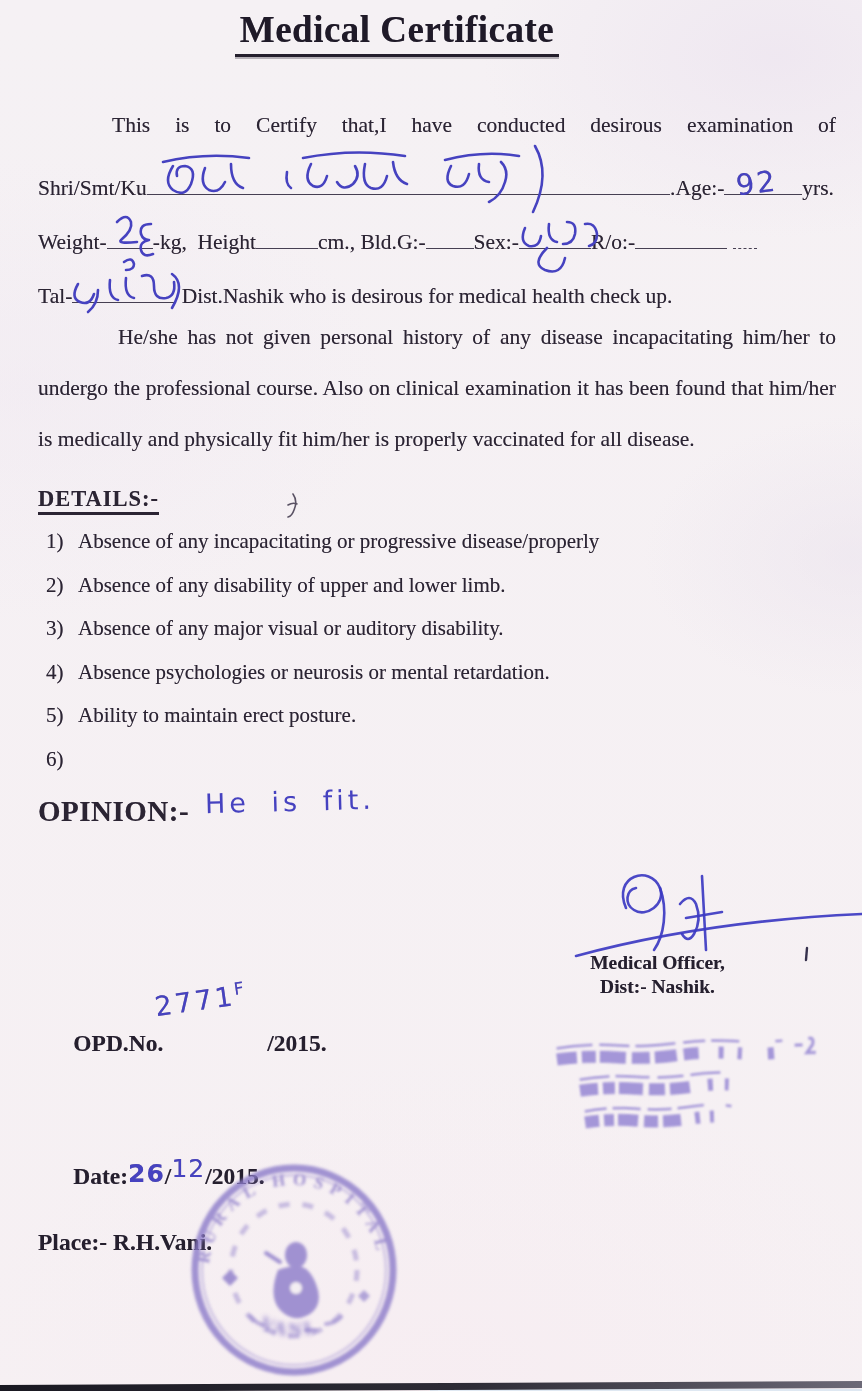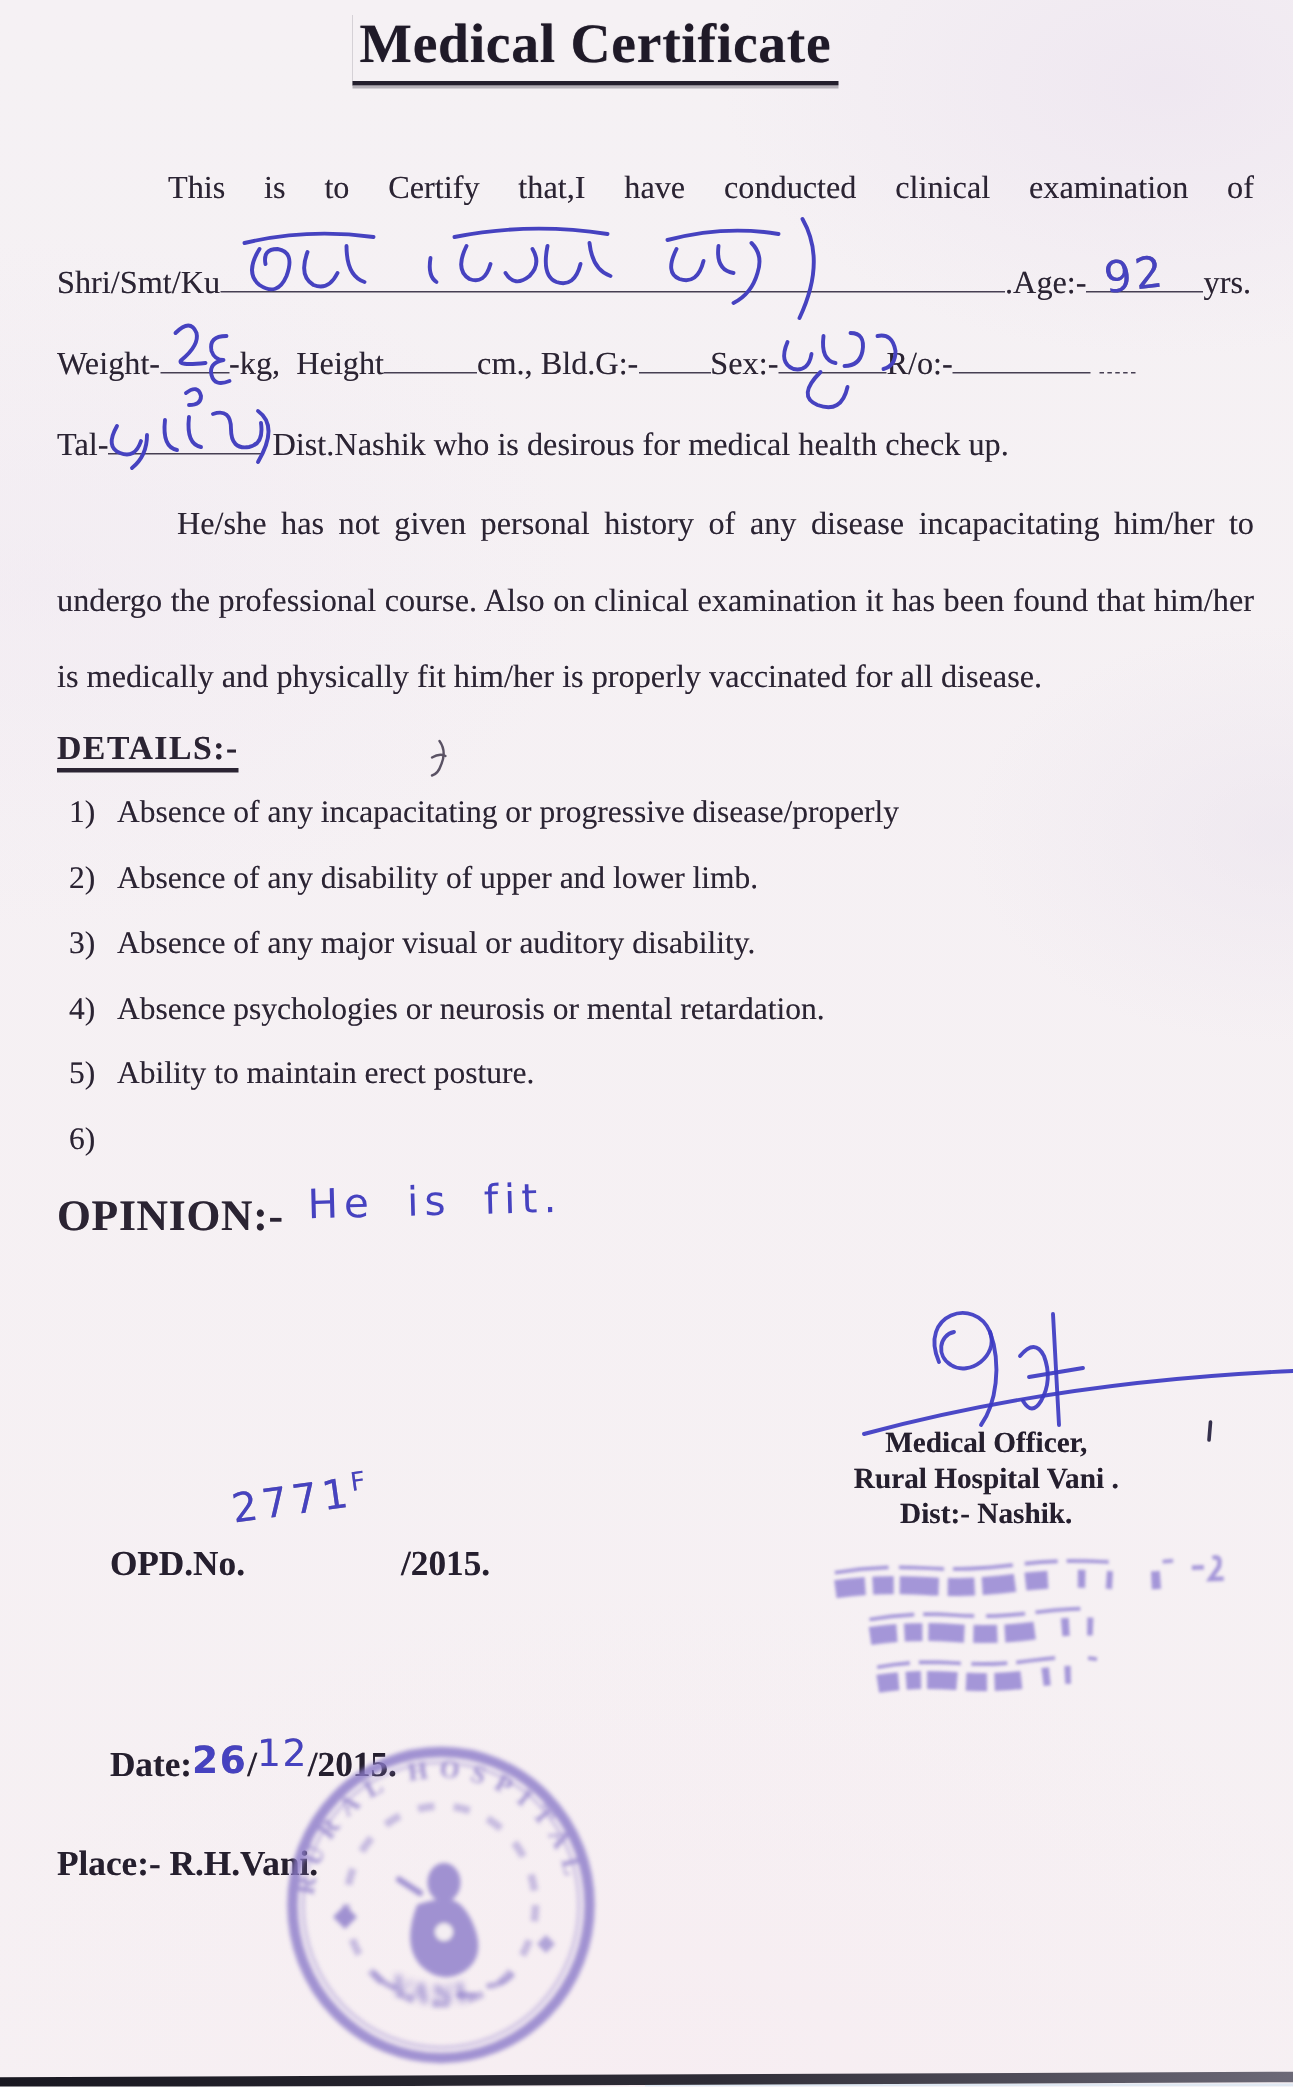--- a/index.html
+++ b/index.html
@@ -23,21 +23,21 @@
   }
   .intro{left:38px;right:26px;top:113px;font-size:21.5px;text-align:justify;text-align-last:justify;text-indent:74px;}
   .frow{left:38px;right:28px;display:flex;align-items:baseline;font-size:21.5px;}
   .lab{white-space:pre;}
   .blank{display:inline-block;border-bottom:1.6px solid #463f52;position:relative;height:26px;vertical-align:baseline;}
   .grow{flex:1 1 auto;}
   .hw-svg{position:absolute;overflow:visible;}
   .hw-svg path{fill:none;stroke:#4642c0;stroke-width:2.6;stroke-linecap:round;stroke-linejoin:round;}
   .hw{font-family:"DejaVu Sans", sans-serif;color:#4642c0;}
   .hw-age{position:absolute;left:12px;bottom:-6px;font-size:29px;transform:rotate(-7deg);letter-spacing:2px;}
-  .para{left:38px;right:26px;top:324px;font-size:21.5px;line-height:51px;text-align:justify;text-indent:80px;}
+  .para{left:38px;right:26px;top:312px;font-size:21.5px;line-height:51px;text-align:justify;text-indent:80px;}
   .details-h{left:38px;top:486px;font-size:22.5px;font-weight:bold;letter-spacing:1px;}
   .details-h .u{border-bottom:3px solid #2b2433;padding-bottom:1px;margin-top:15px;}
   .dlist{left:46px;right:30px;top:531px;font-size:21px;}
   .ditem{display:flex;margin-bottom:22.5px;line-height:21px;}
   .dnum{width:32px;flex:0 0 32px;}
   .opinion-lab{left:38px;top:795px;font-size:29px;font-weight:bold;letter-spacing:.5px;}
   .opinion-hw{left:205px;top:786px;font-size:27px;letter-spacing:4px;word-spacing:9px;transform:rotate(-1.5deg);}
   .sig-svg{left:562px;top:858px;width:300px;height:112px;overflow:visible;}
   .sig-svg path{fill:none;stroke:#3c3ac2;stroke-width:2.6;stroke-linecap:round;stroke-linejoin:round;opacity:.92;}
   .officer{left:535px;top:951px;width:245px;text-align:center;font-size:19.5px;font-weight:bold;line-height:23.5px;color:#251f2e;}
@@ -60,21 +60,21 @@
 </style>
 </head>
 <body>
 
 <div>
 
   <div class="abs title-wrap">
     <span class="title">Medical Certificate</span>
   </div>
 
-  <div class="abs intro print">This is to Certify that,I have conducted clinical examination of</div>
+  <div class="abs intro print">This is to Certify that,I have conducted desirous examination of</div>
 
   <div class="abs frow print" style="top:168px;">
     <span class="lab">Shri/Smt/Ku</span>
     <span class="blank grow">
       <svg class="hw-svg" style="left:6px;bottom:-26px;width:420px;height:80px;" viewBox="0 0 420 80" aria-label="शेळके विशाल रमेश">
         <path d="M10,22 Q52,12 96,18"></path>
         <path d="M20,26 q-10,16 0,24 q12,8 18,-6 q6,-16 -6,-18 q-10,0 -8,10"></path>
         <path d="M52,28 q-6,16 4,22 q10,4 16,-8"></path>
         <path d="M78,24 q0,20 12,24"></path>
         <path d="M134,32 q-2,12 4,16"></path>
@@ -193,21 +193,20 @@
     <path d="M140,18 l4,74"></path>
     <path d="M124,60 l36,-6"></path>
     <path d="M14,98 C110,72 210,60 300,56"></path>
   </svg>
   <svg class="abs tick" viewBox="0 0 8 18">
     <path d="M4,2 l-1,12"></path>
   </svg>
 
   <div class="abs officer print">
     <div>Medical Officer,</div>
-    <div>Rural Hospital Vani .</div>
     <div>Dist:- Nashik.</div>
   </div>
 
   <svg class="abs stamplines" viewBox="0 0 270 105">
     <g aria-label="वैद्यकिय अधिकारी वर्ग-2">
       <path d="M8,9 q30,-4 60,-1 t60,0 t60,0 t56,0" stroke-width="2.5" stroke-dasharray="36 7 30 6 40 8 22 6 28"></path>
       <path d="M8,20 q30,-3 60,0 t60,0 t60,0 t52,0" stroke-width="12" stroke-dasharray="20 5 14 4 26 6 18 5 22 7 15"></path>
       <path d="M246,14 h8 M260,8 q6,-2 4,6 l-6,8 h9" stroke-width="3"></path>
     </g>
     <g aria-label="ग्रामीण रुग्णालय वणी">

